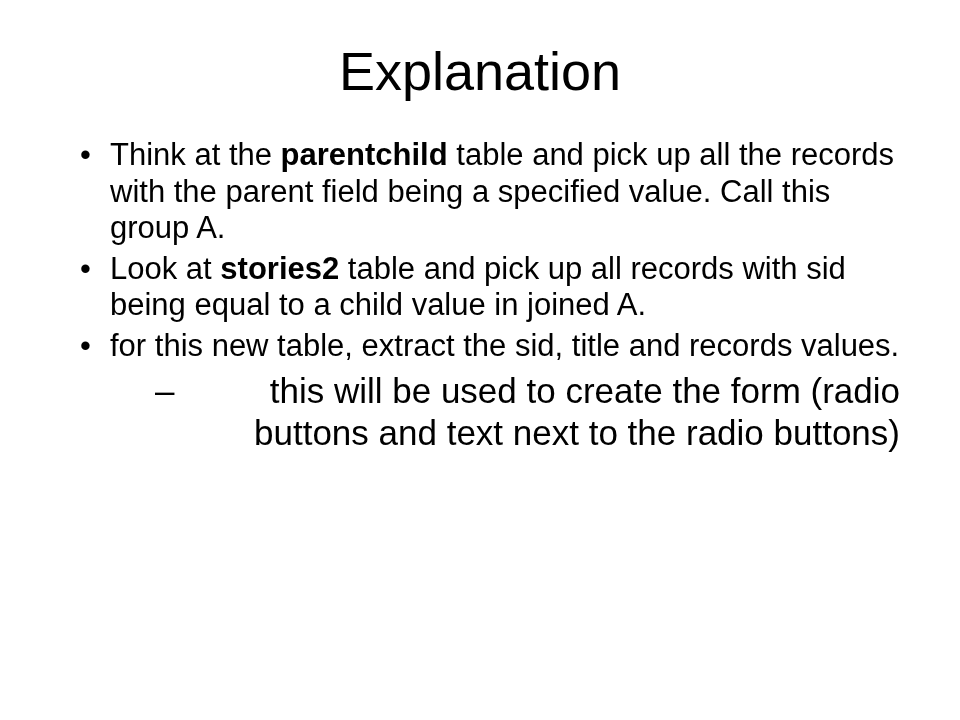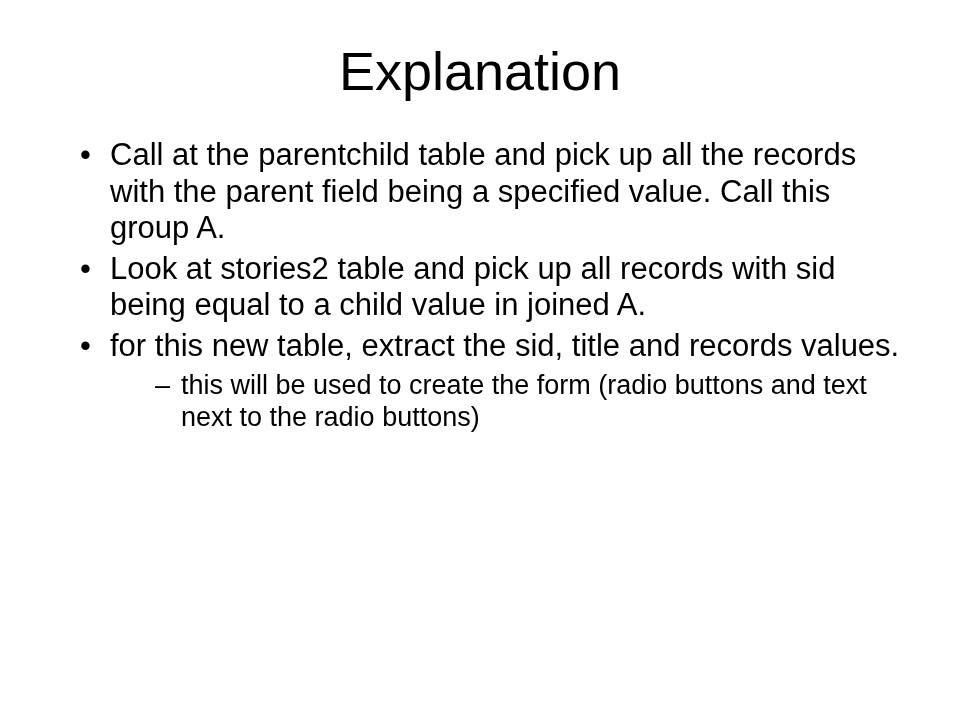--- a/index.html
+++ b/index.html
@@ -43,41 +43,42 @@
     font-size: 31px;
   }
   ul.sub {
     list-style: none;
     padding: 0;
     margin: 6px 0 0 45px;
   }
   ul.sub > li {
     position: relative;
     padding-left: 26px;
-    font-size: 27px;
+    font-size: 35px;
     line-height: 1.18;
+    text-align: right;
   }
   ul.sub > li::before {
     content: "–";
     position: absolute;
     left: 0;
     top: 0;
   }
-  .b { font-weight: normal; }
+  .b { font-weight: bold; }
   .i { }
 </style>
 </head>
 <body>
 
 <div class="slide">
   <div class="title">Explanation</div>
 
   <ul class="top">
     <li>
-      <span>Call at the </span><span class="b">parentchild</span><span> table and pick up all the records with the </span><span class="i">parent</span><span> field being a specified value. Call this group A.</span>
+      <span>Think at the </span><span class="b">parentchild</span><span> table and pick up all the records with the </span><span class="i">parent</span><span> field being a specified value. Call this group A.</span>
     </li>
     <li>
       <span>Look at </span><span class="b">stories2</span><span> table and pick up all records with </span><span class="i">sid</span><span> being equal to a </span><span class="i">child</span><span> value in joined A.</span>
     </li>
     <li>
       <span>for this new table, extract the </span><span class="i">sid</span><span>, </span><span class="i">title</span><span> and </span><span class="i">records</span><span> values.</span>
       <ul class="sub">
         <li>
           <span>this will be used to create the form (radio buttons and text next to the radio buttons)</span>
         </li>

